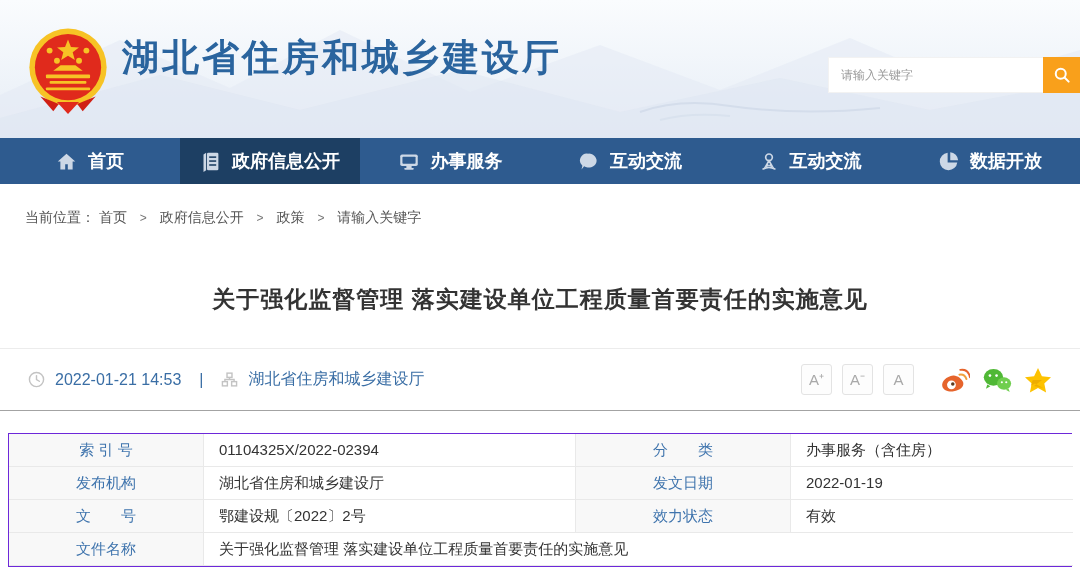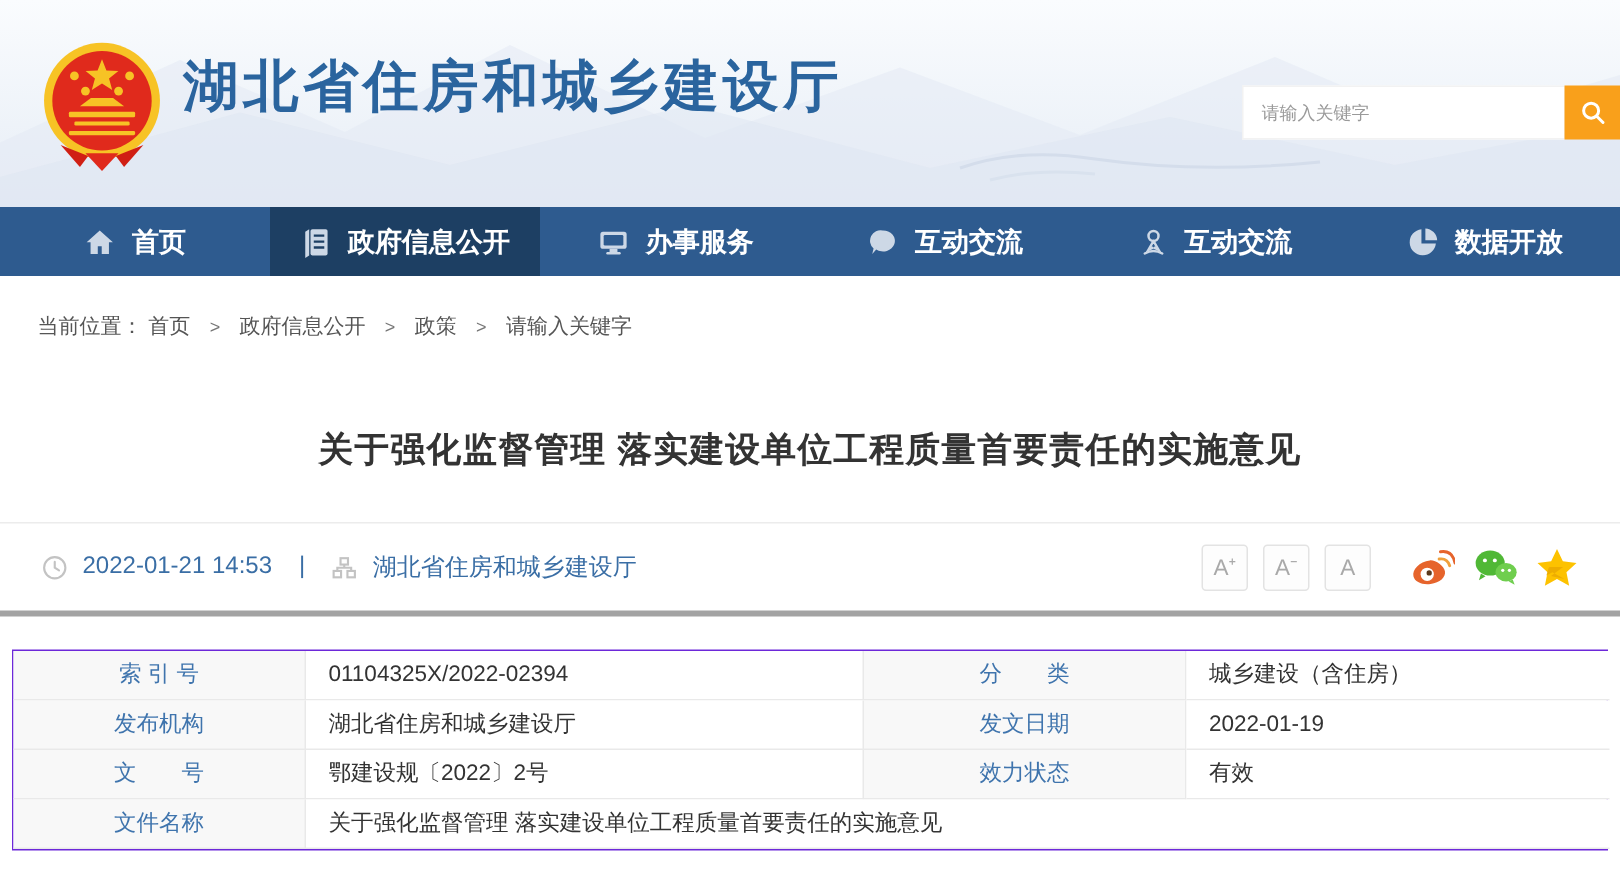--- a/index.html
+++ b/index.html
@@ -31,21 +31,21 @@
 
   
   .breadcrumb { padding:25px 0 0 25px; font-size:14px; color:#555; }
   .breadcrumb a { color:#555; text-decoration:none; cursor:pointer; }
   .crumb-sep { margin:0 9px; color:#777; font-size:12px; }
 
   
   .article-title { margin-top:57px; text-align:center; font-size:23px; font-weight:600; color:#333;
     letter-spacing:1px; }
 
-  .meta-bar { margin-top:33px; height:63px; border-top:1px solid #ececec; border-bottom:4px solid #a3a3a3;
+  .meta-bar { margin-top:33px; height:63px; border-top:1px solid #ececec; border-bottom:1px solid #a3a3a3;
     display:flex; align-items:center; justify-content:space-between; padding:2px 28px; }
   .meta-left { display:flex; align-items:center; gap:10px; font-size:16px; color:#3a6ea5; }
   .meta-divider { color:#3a6ea5; margin:0 8px; }
   .meta-right { display:flex; align-items:center; gap:10px; }
   .font-btn { width:31px; height:31px; border:1px solid #e3e3e3; border-radius:3px; background:#fdfdfd;
     color:#a9a9a9; font-size:15px; cursor:pointer; line-height:1; }
   .share-group { display:flex; align-items:center; gap:12px; margin-left:16px; }
   .share-icon { cursor:pointer; display:flex; }
 
   
@@ -228,21 +228,21 @@
         </svg>
       </span>
     </div>
   </div>
 </div>
 
 <div class="doc-table">
   <div class="cell label">索 引 号</div>
   <div class="cell value">01104325X/2022-02394</div>
   <div class="cell label">分　　类</div>
-  <div class="cell value last-col">城乡建设（含住房）</div>
+  <div class="cell value last-col">办事服务（含住房）</div>
 
   <div class="cell label">发布机构</div>
   <div class="cell value">湖北省住房和城乡建设厅</div>
   <div class="cell label">发文日期</div>
   <div class="cell value last-col">2022-01-19</div>
 
   <div class="cell label">文　　号</div>
   <div class="cell value">鄂建设规〔2022〕2号</div>
   <div class="cell label">效力状态</div>
   <div class="cell value last-col">有效</div>

